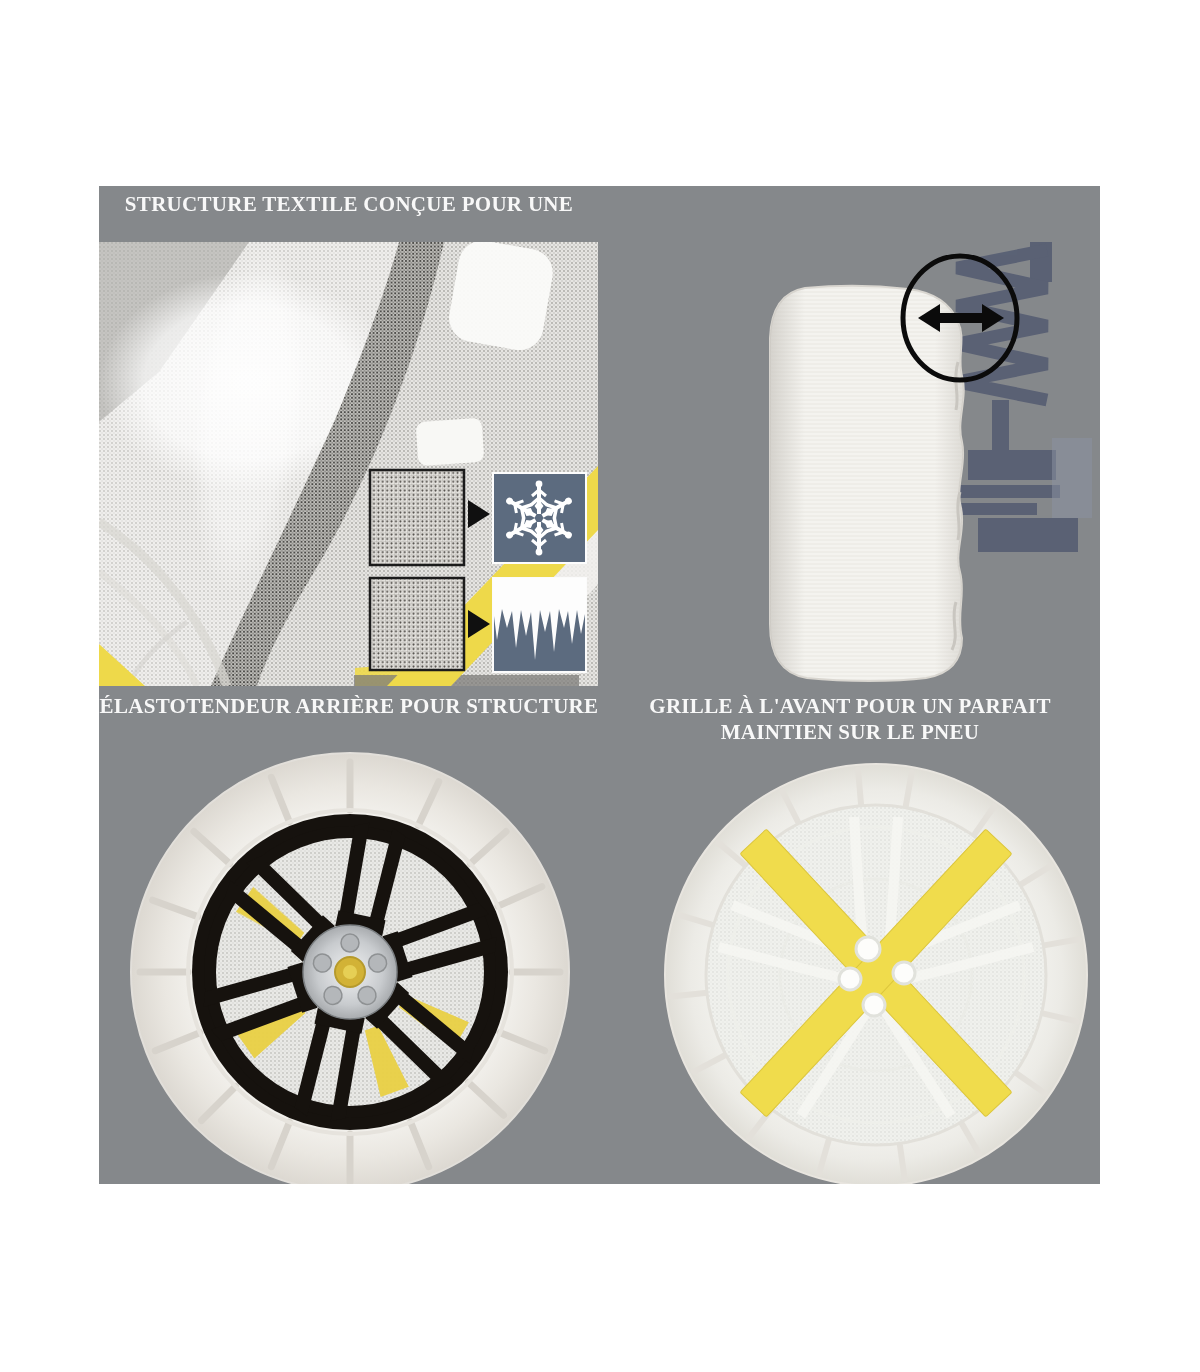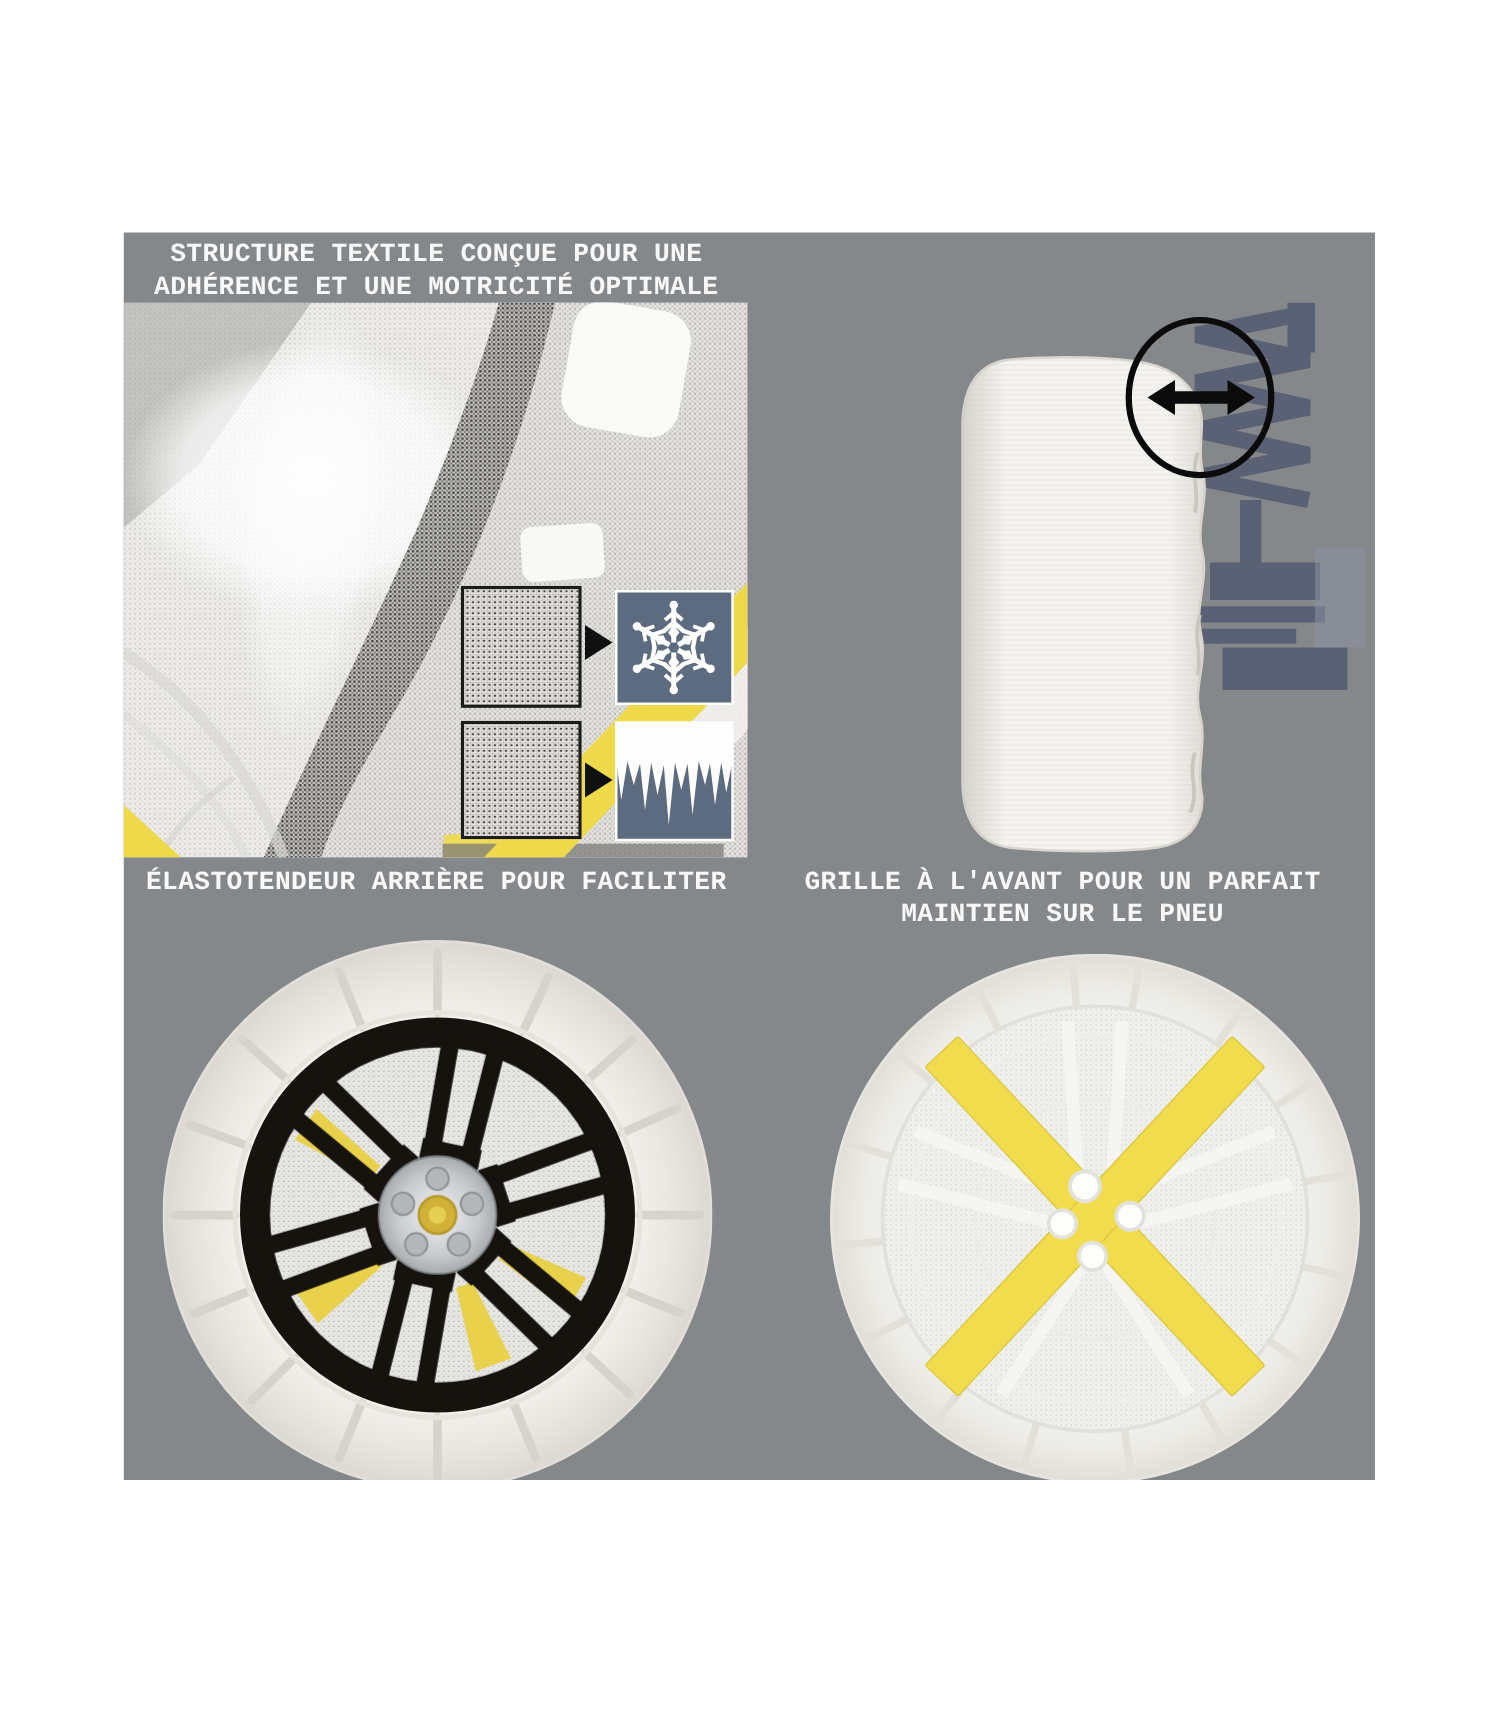--- a/index.html
+++ b/index.html
@@ -1,38 +1,37 @@
 <!DOCTYPE html>
 <html><head>
 <meta charset="utf-8">
 <style>
   html,body{margin:0;padding:0;background:#ffffff;}
   .canvas{position:relative;width:1200px;height:1324px;background:#ffffff;margin:0 auto;overflow:hidden;
-          font-family:Liberation Mono, monospace;}
+          font-family:Liberation Serif, serif;}
   .panel{position:absolute;left:99px;top:186px;width:1001px;height:998px;background:#85888b;overflow:hidden;}
   .cap{position:absolute;width:500px;font-weight:700;font-size:21px;line-height:25.5px;
        color:#f8f8f8;text-align:center;letter-spacing:.3px;}
   .cap-tl{left:0;top:6px;}
   .cap-tr{left:501px;top:6px;}
   .cap-bl{left:0;top:508px;}
   .cap-br{left:501px;top:508px;}
   .fig{position:absolute;display:block;}
 </style>
 </head>
 <body>
 
 <div class="canvas">
  <div class="panel">
 
   <div class="cap cap-tl">
     <div>STRUCTURE TEXTILE CONÇUE POUR UNE</div>
-    <div>ADHÉRENCE ET UNE MOTRICITÉ OPTIMALE</div>
   </div>
   <div class="cap cap-bl">
-    <div>ÉLASTOTENDEUR ARRIÈRE POUR FACILITER</div>
+    <div>ÉLASTOTENDEUR ARRIÈRE POUR STRUCTURE</div>
   </div>
   <div class="cap cap-br">
     <div>GRILLE À L'AVANT POUR UN PARFAIT</div>
     <div>MAINTIEN SUR LE PNEU</div>
   </div>
 
   <svg class="fig" style="left:0;top:56px" width="499" height="444" viewBox="0 0 499 444">
     <defs>
       <pattern id="tlKnit" width="4" height="4" patternUnits="userSpaceOnUse">
         <rect width="4" height="4" fill="#efeeec"></rect>

